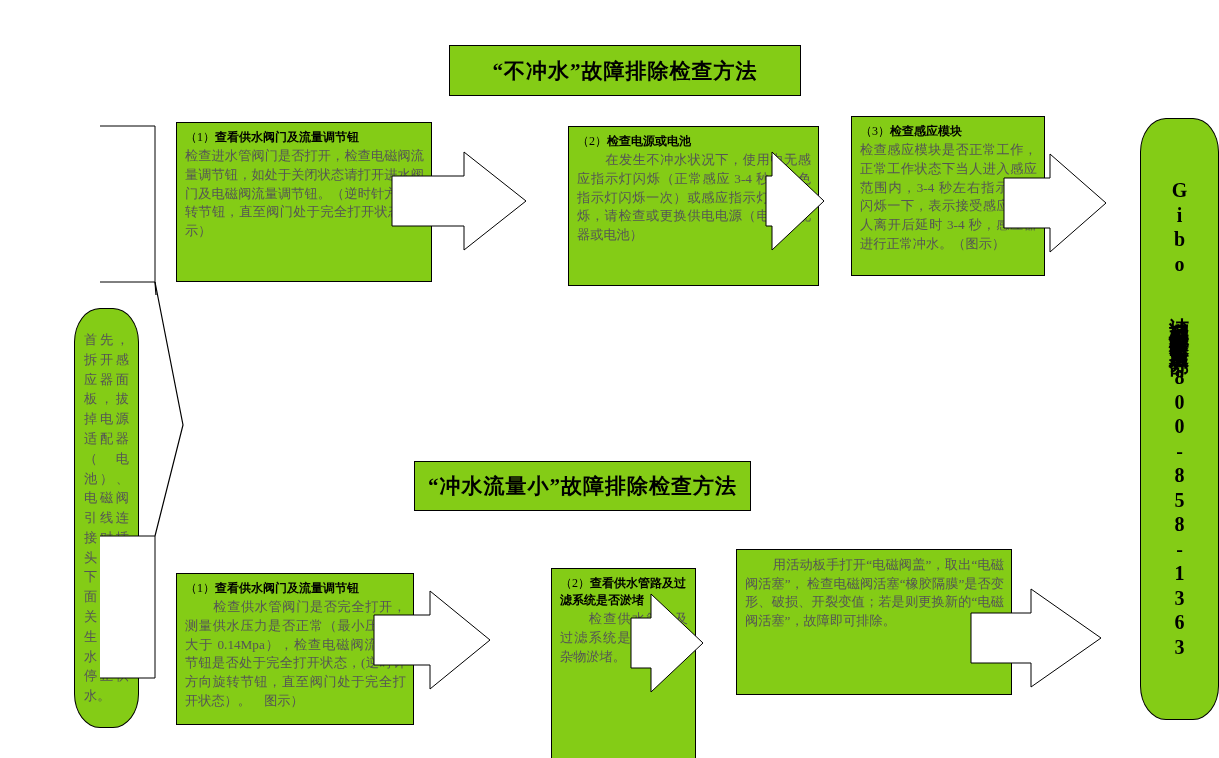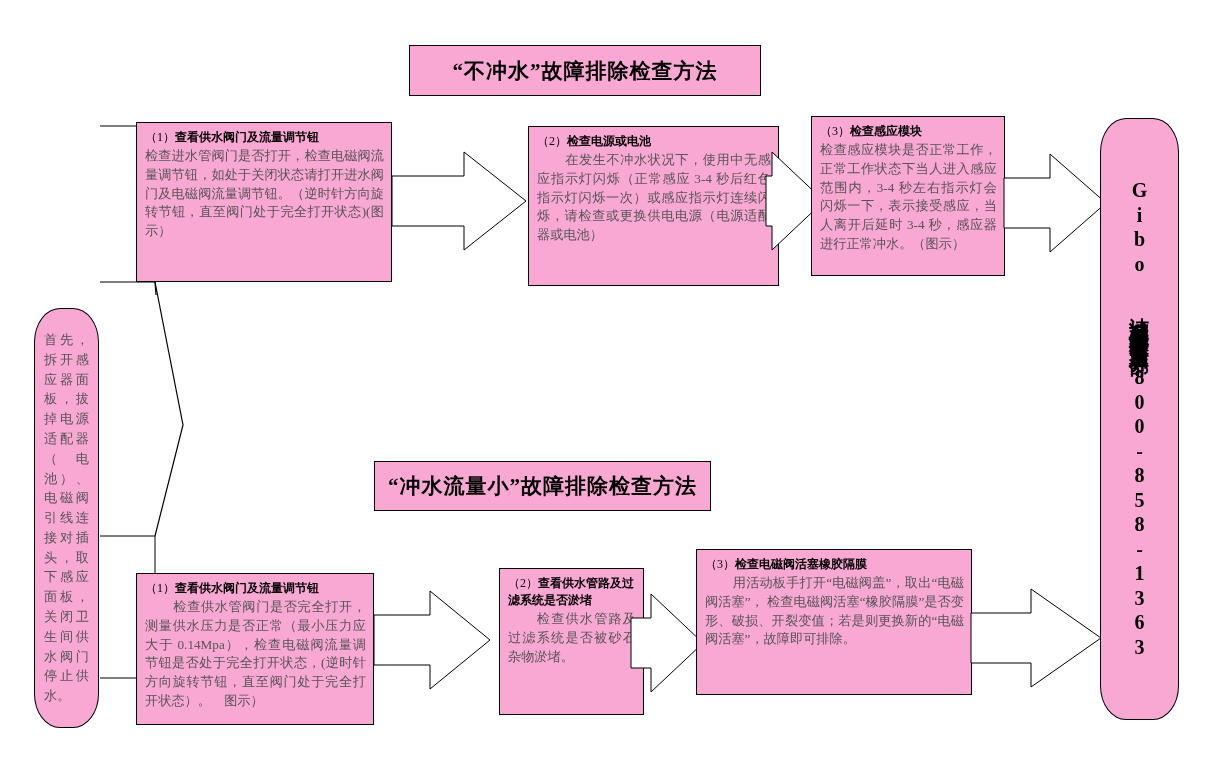--- a/index.html
+++ b/index.html
@@ -17,21 +17,22 @@
     height: 758px;
     background: #ffffff;
     overflow: hidden;
   }
 
   
   .box {
     position: absolute;
     box-sizing: border-box;
     border: 1px solid #000000;
-    background: #f9a8d4;
+    background: #84cc16;
+    margin-left: 40px;
   }
 
   .title-box {
     display: flex;
     align-items: center;
     justify-content: center;
     font-weight: bold;
     font-size: 21px;
     letter-spacing: 1px;
     white-space: nowrap;
@@ -196,37 +197,34 @@
     </span>
     <span class="step-body"><span class="indent"></span><span>检查供水管阀门是否完全打开，测量供水压力是否正常（最小压力应大于 0.14Mpa），检查电磁阀流量调节钮是否处于完全打开状态，(逆时针方向旋转节钮，直至阀门处于完全打开状态）。　图示）</span></span>
   </div>
 
   <div class="arrow" style="left:374px; top:587px; width:118px; height:106px;">
     <svg width="118" height="106" viewBox="0 0 118 106">
       <polygon points="0,28 56,28 56,4 116,53 56,102 56,78 0,78"></polygon>
     </svg>
   </div>
 
-  <div class="box step-box" style="left:499px; top:568px; width:145px; height:147px;">
+  <div class="box step-box" style="left:511px; top:568px; width:145px; height:191px;">
     <span class="step-head">
       <span class="num">（2）</span><span>查看供水管路及过滤系统是否淤堵</span>
     </span>
     <span class="step-body"><span class="indent"></span><span>检查供水管路及过滤系统是否被砂石杂物淤堵。</span></span>
   </div>
 
   <div class="arrow" style="left:631px; top:590px; width:74px; height:106px;">
     <svg width="74" height="106" viewBox="0 0 74 106">
       <polygon points="0,28 20,28 20,4 72,53 20,102 20,78 0,78"></polygon>
     </svg>
   </div>
 
   <div class="box step-box" style="left:696px; top:549px; width:276px; height:146px;">
-    <span class="step-head">
-      <span class="num">（3）</span><span>检查电磁阀活塞橡胶隔膜</span>
-    </span>
     <span class="step-body"><span class="indent"></span><span>用活动板手打开“电磁阀盖”，取出“电磁阀活塞”， 检查电磁阀活塞“橡胶隔膜”是否变形、破损、开裂变值；若是则更换新的“电磁阀活塞”，故障即可排除。</span></span>
   </div>
 
   <div class="arrow" style="left:971px; top:585px; width:132px; height:106px;">
     <svg width="132" height="106" viewBox="0 0 132 106">
       <polygon points="0,28 60,28 60,4 130,53 60,102 60,78 0,78"></polygon>
     </svg>
   </div>
 
   <div class="box side-box" style="left:1100px; top:118px; width:79px; height:602px;">

